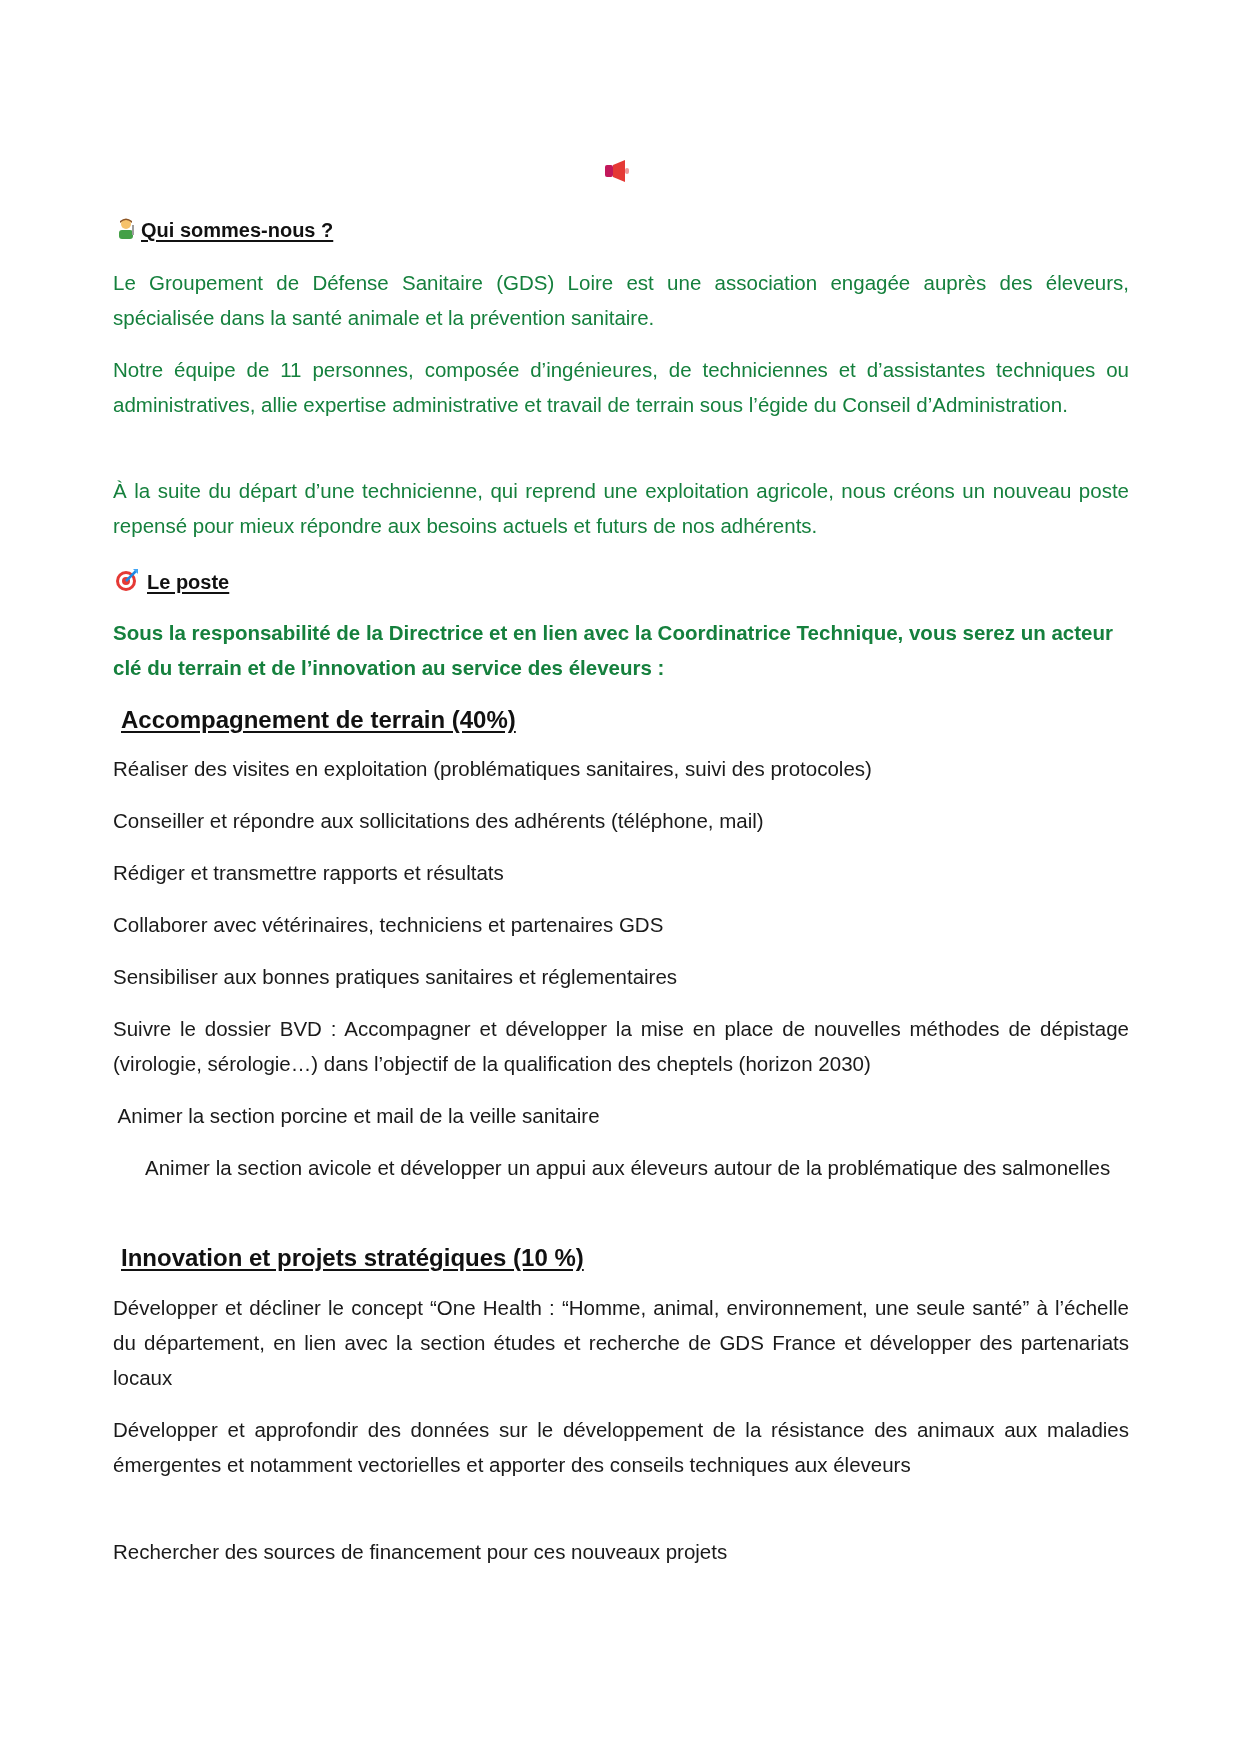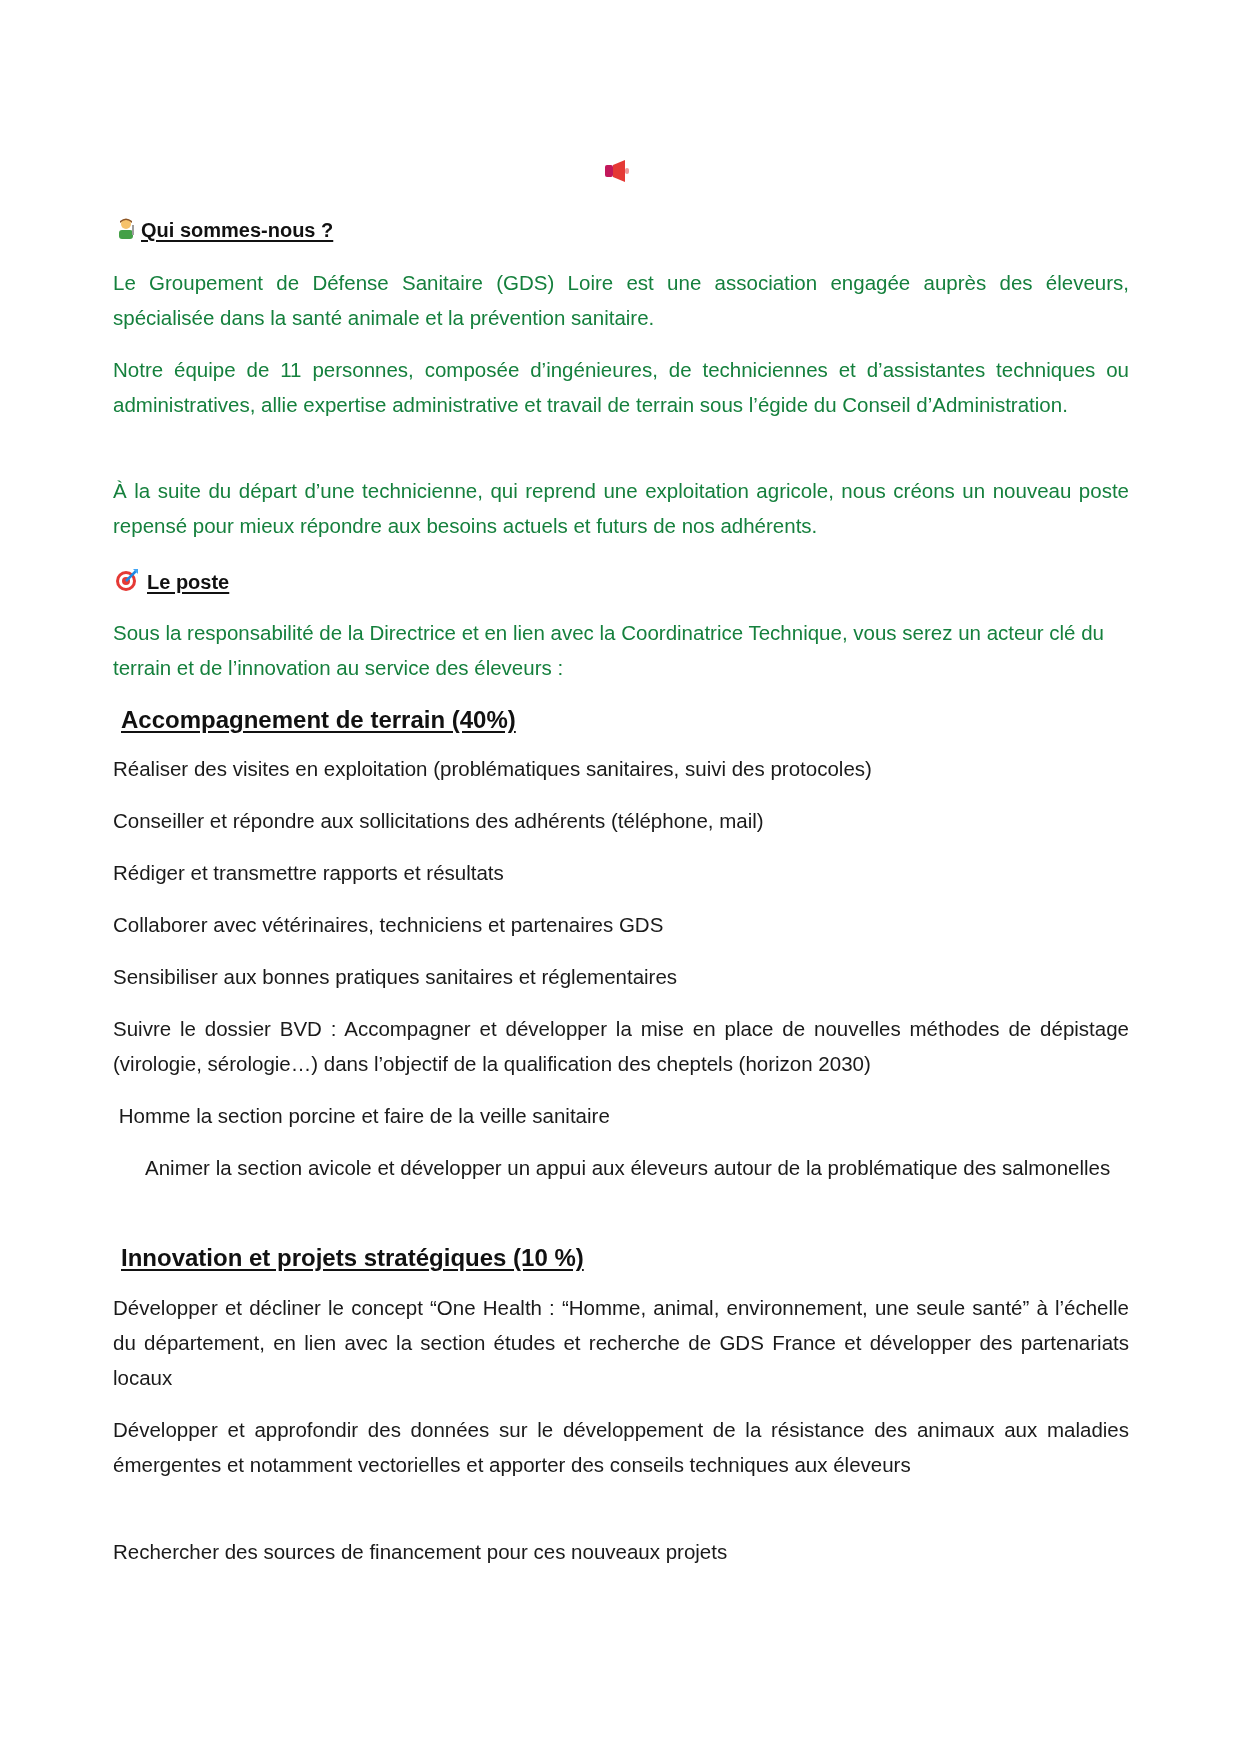--- a/index.html
+++ b/index.html
@@ -50,31 +50,31 @@
       <svg width="24" height="24" viewBox="0 0 24 24">
         <circle cx="11" cy="13" r="10" fill="#e53935"></circle>
         <circle cx="11" cy="13" r="7" fill="#ffffff"></circle>
         <circle cx="11" cy="13" r="4" fill="#e53935"></circle>
         <line x1="11" y1="13" x2="21" y2="3" stroke="#1e88e5" stroke-width="2.5"></line>
         <polygon points="18,1 23,1 23,6" fill="#42a5f5"></polygon>
       </svg>
     </span><span>Le poste</span>
   </div>
 
-  <div class="p" style="top:615px;">Sous la responsabilité de la Directrice et en lien avec la Coordinatrice Technique, vous serez un acteur clé du terrain et de l’innovation au service des éleveurs :</div>
+  <div class="p" style="top:615px;font-weight:bold;">Sous la responsabilité de la Directrice et en lien avec la Coordinatrice Technique, vous serez un acteur clé du terrain et de l’innovation au service des éleveurs :</div>
 
   <div class="h3" style="top:706px;">Accompagnement de terrain (40%)</div>
 
   <div class="item" style="top:751px;">Réaliser des visites en exploitation (problématiques sanitaires, suivi des protocoles)</div>
   <div class="item" style="top:803px;">Conseiller et répondre aux sollicitations des adhérents (téléphone, mail)</div>
   <div class="item" style="top:855px;">Rédiger et transmettre rapports et résultats</div>
   <div class="item" style="top:907px;">Collaborer avec vétérinaires, techniciens et partenaires GDS</div>
   <div class="item" style="top:959px;">Sensibiliser aux bonnes pratiques sanitaires et réglementaires</div>
   <div class="item justify" style="top:1011px;">Suivre le dossier BVD : Accompagner et développer la mise en place de nouvelles méthodes de dépistage (virologie, sérologie…) dans l’objectif de la qualification des cheptels (horizon 2030)</div>
-  <div class="item" style="top:1098px; white-space:pre;"> Homme la section porcine et faire de la veille sanitaire</div>
+  <div class="item" style="top:1098px; white-space:pre;"> Animer la section porcine et mail de la veille sanitaire</div>
   <div class="item justify" style="top:1150px;margin-left:32px;">Animer la section avicole et développer un appui aux éleveurs autour de la problématique des salmonelles</div>
 
   <div class="h3" style="top:1244px;">Innovation et projets stratégiques (10 %)</div>
 
   <div class="item justify" style="top:1290px;">Développer et décliner le concept “One Health : “Homme, animal, environnement, une seule santé” à l’échelle du département, en lien avec la section études et recherche de GDS France et développer des partenariats locaux</div>
   <div class="item justify" style="top:1412px;">Développer et approfondir des données sur le développement de la résistance des animaux aux maladies émergentes et notamment vectorielles et apporter des conseils techniques aux éleveurs</div>
   <div class="item" style="top:1534px;">Rechercher des sources de financement pour ces nouveaux projets</div>
 
 </div>
 

